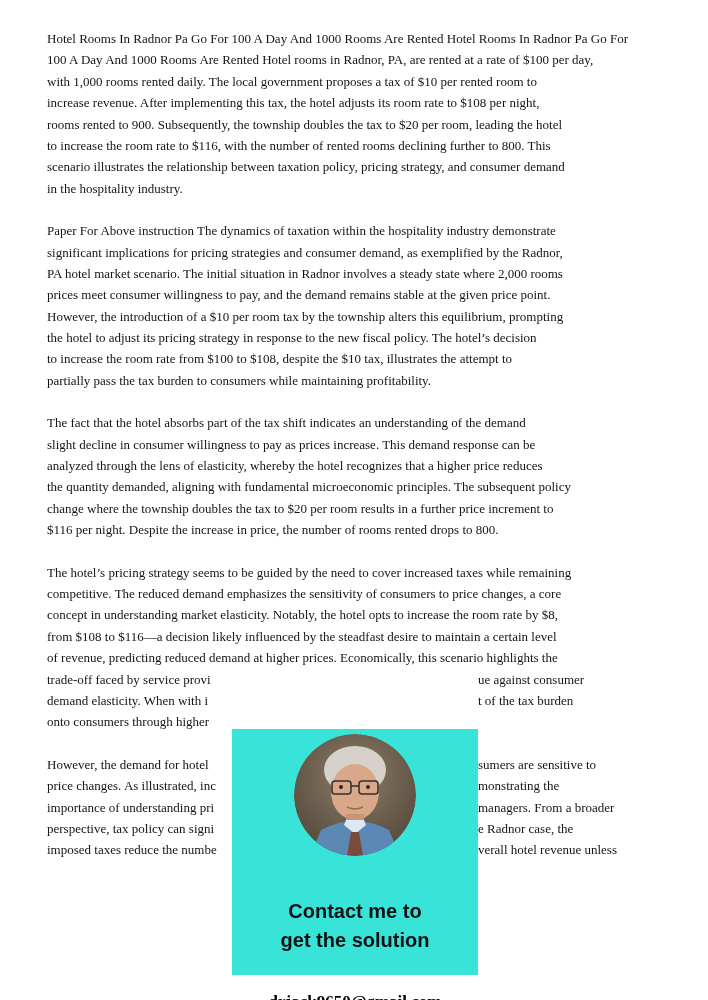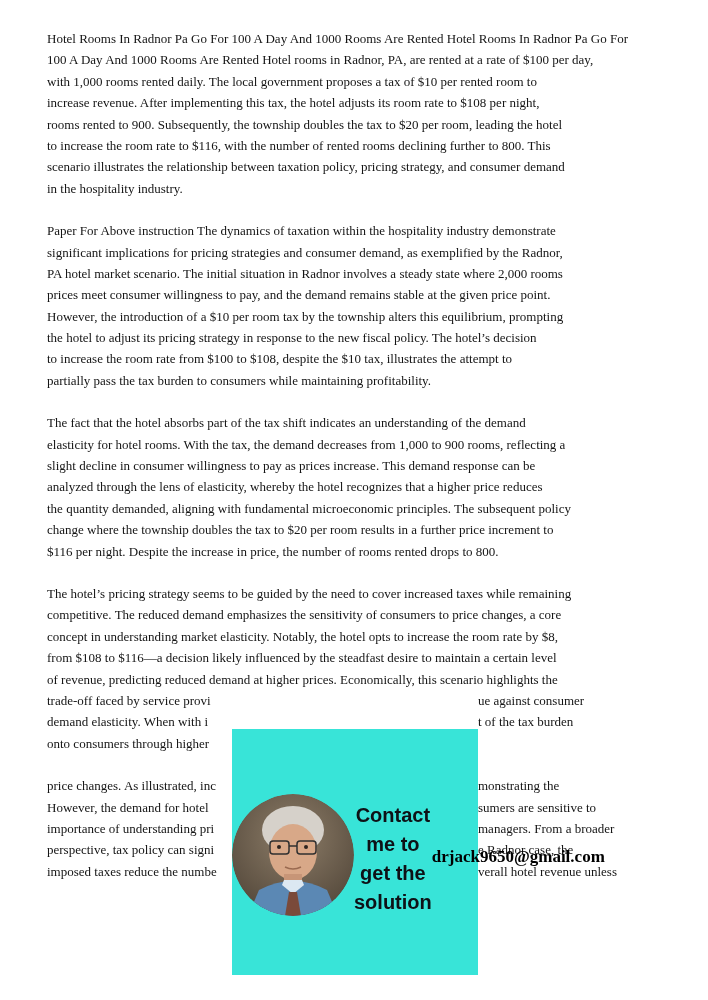--- a/index.html
+++ b/index.html
@@ -31,23 +31,24 @@
     top: 0;
     white-space: nowrap;
   }
   .card {
     position: absolute;
     left: 232px;
     top: 729px;
     width: 246px;
     height: 246px;
     display: flex;
-    flex-direction: row;
+    flex-direction: column;
     align-items: center;
     background: #38e4d8; 
+    gap: 28px;
   }
   .photo {
     width: 122px;
     height: 122px;
     border-radius: 50%;
     overflow: hidden;
     margin-top: 5px;
     flex: none;
   }
   .msg {
@@ -90,21 +91,20 @@
     <div class="line">PA hotel market scenario. The initial situation in Radnor involves a steady state where 2,000 rooms</div>
     <div class="line">prices meet consumer willingness to pay, and the demand remains stable at the given price point.</div>
     <div class="line">However, the introduction of a $10 per room tax by the township alters this equilibrium, prompting</div>
     <div class="line">the hotel to adjust its pricing strategy in response to the new fiscal policy. The hotel’s decision</div>
     <div class="line">to increase the room rate from $100 to $108, despite the $10 tax, illustrates the attempt to</div>
     <div class="line">partially pass the tax burden to consumers while maintaining profitability.</div>
   </div>
 
   <div class="para">
     <div class="line">The fact that the hotel absorbs part of the tax shift indicates an understanding of the demand</div>
-    <div class="line">elasticity for hotel rooms. With the tax, the demand decreases from 1,000 to 900 rooms, reflecting a</div>
     <div class="line">slight decline in consumer willingness to pay as prices increase. This demand response can be</div>
     <div class="line">analyzed through the lens of elasticity, whereby the hotel recognizes that a higher price reduces</div>
     <div class="line">the quantity demanded, aligning with fundamental microeconomic principles. The subsequent policy</div>
     <div class="line">change where the township doubles the tax to $20 per room results in a further price increment to</div>
     <div class="line">$116 per night. Despite the increase in price, the number of rooms rented drops to 800.</div>
   </div>
 
   <div class="para">
     <div class="line">The hotel’s pricing strategy seems to be guided by the need to cover increased taxes while remaining</div>
     <div class="line">competitive. The reduced demand emphasizes the sensitivity of consumers to price changes, a core</div>
@@ -120,26 +120,26 @@
       <span class="frag-right">t of the tax burden</span>
     </div>
     <div class="line">
       <span>onto consumers through higher</span>
       <span class="frag-right"></span>
     </div>
   </div>
 
   <div class="para">
     <div class="line">
+      <span>However, the demand for hotel</span>
+      <span class="frag-right">sumers are sensitive to</span>
+    </div>
+    <div class="line">
       <span>price changes. As illustrated, inc</span>
       <span class="frag-right">monstrating the</span>
-    </div>
-    <div class="line">
-      <span>However, the demand for hotel</span>
-      <span class="frag-right">sumers are sensitive to</span>
     </div>
     <div class="line">
       <span>importance of understanding pri</span>
       <span class="frag-right">managers. From a broader</span>
     </div>
     <div class="line">
       <span>perspective, tax policy can signi</span>
       <span class="frag-right">e Radnor case, the</span>
     </div>
     <div class="line">

